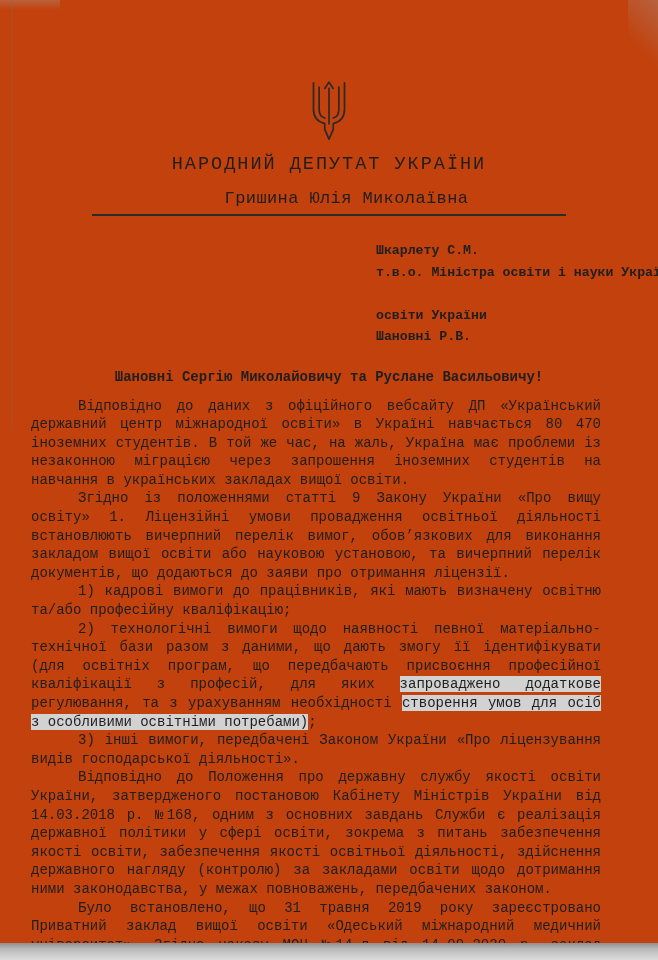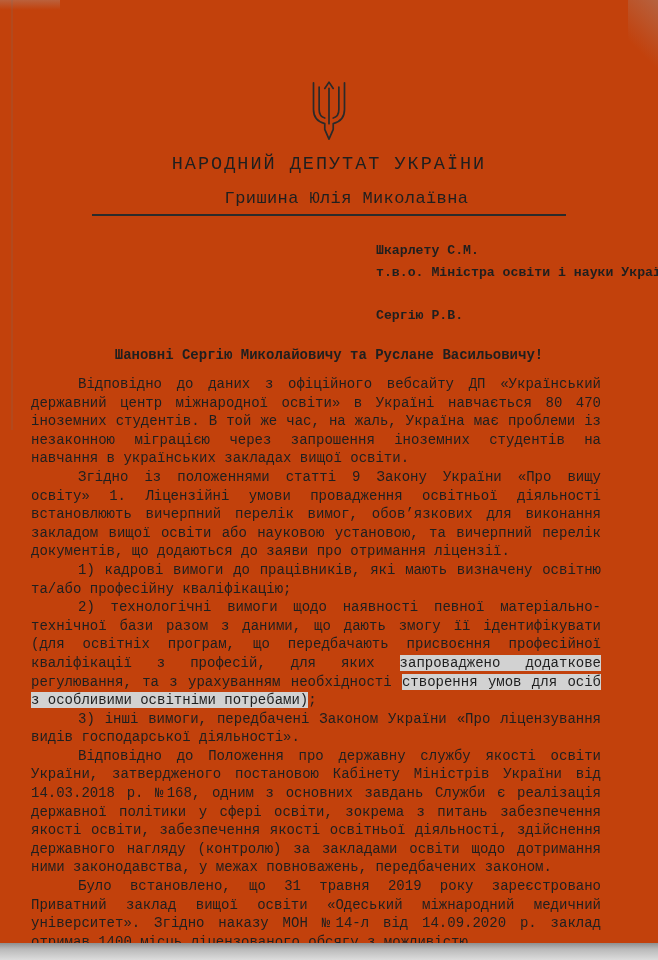--- a/index.html
+++ b/index.html
@@ -122,21 +122,22 @@
   </div>
 
   <div class="lh-title">НАРОДНИЙ ДЕПУТАТ УКРАЇНИ</div>
   <div class="lh-name">Гришина Юлія Миколаївна</div>
   <div class="lh-divider"></div>
 
   <div class="recipients" id="recipients">
       <div class="recipient-line">Шкарлету С.М.</div>
       <div class="recipient-line">т.в.о. Міністра освіти і науки України</div>
       <div class="recipient-line">&nbsp;</div>
-      <div class="recipient-line">Сергію Р.В.</div>
+      <div class="recipient-line">освіти України</div>
+      <div class="recipient-line">Шановні Р.В.</div>
     </div>
 
   <div class="salutation">Шановні Сергію Миколайовичу та Руслане Васильовичу!</div>
 
   <div class="letter-body" id="body-paragraphs">
       <p class="para indent"><span>Відповідно до даних з офіційного вебсайту ДП «Український державний центр міжнародної освіти» в Україні навчається 80 470 іноземних студентів. В той же час, на жаль, Україна має проблеми із незаконною міграцією через запрошення іноземних студентів на навчання в українських закладах вищої освіти.</span></p>
       <p class="para indent"><span>Згідно із положеннями статті 9 Закону України «Про вищу освіту» 1. Ліцензійні умови провадження освітньої діяльності встановлюють вичерпний перелік вимог, обов’язкових для виконання закладом вищої освіти або науковою установою, та вичерпний перелік документів, що додаються до заяви про отримання ліцензії.</span></p>
       <p class="para indent"><span>1) кадрові вимоги до працівників, які мають визначену освітню та/або професійну кваліфікацію;</span></p>
       <p class="para indent"><span>2) технологічні вимоги щодо наявності певної матеріально-технічної бази разом з даними, що дають змогу її ідентифікувати (для освітніх програм, що передбачають присвоєння професійної кваліфікації з професій, для яких </span><span class="hl">запроваджено додаткове</span><span> регулювання, та з урахуванням необхідності </span><span class="hl">створення умов для осіб з особливими освітніми потребами)</span><span>;</span></p>
       <p class="para indent"><span>3) інші вимоги, передбачені Законом України «Про ліцензування видів господарської діяльності».</span></p>

